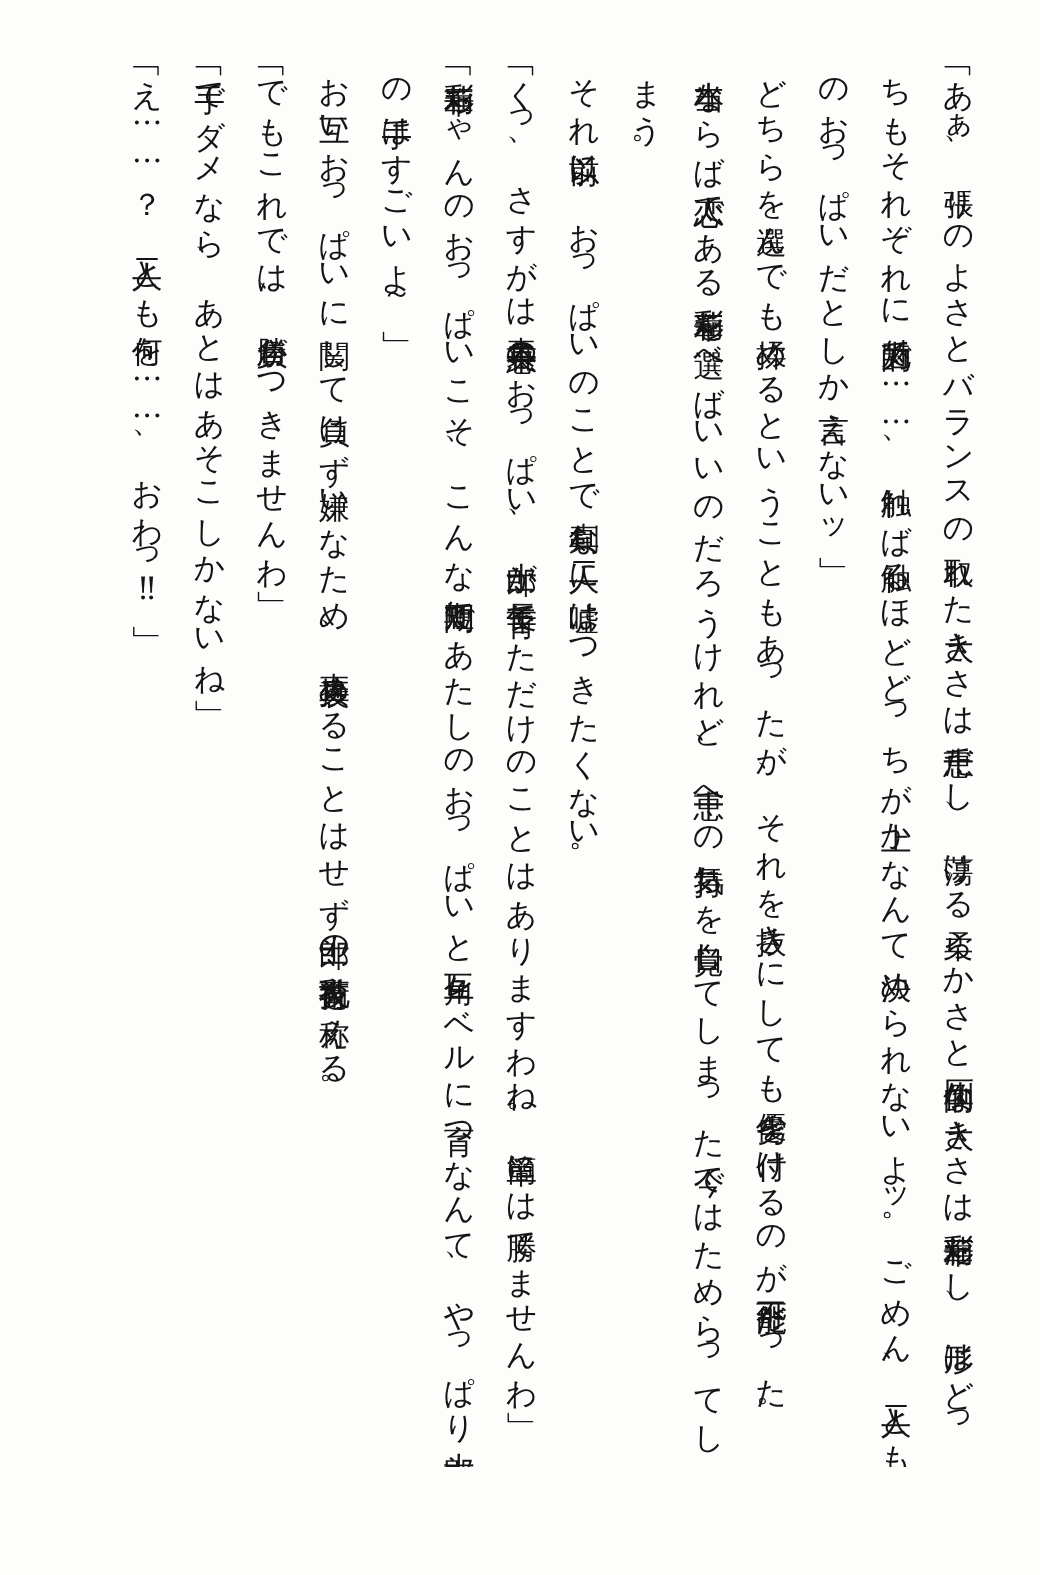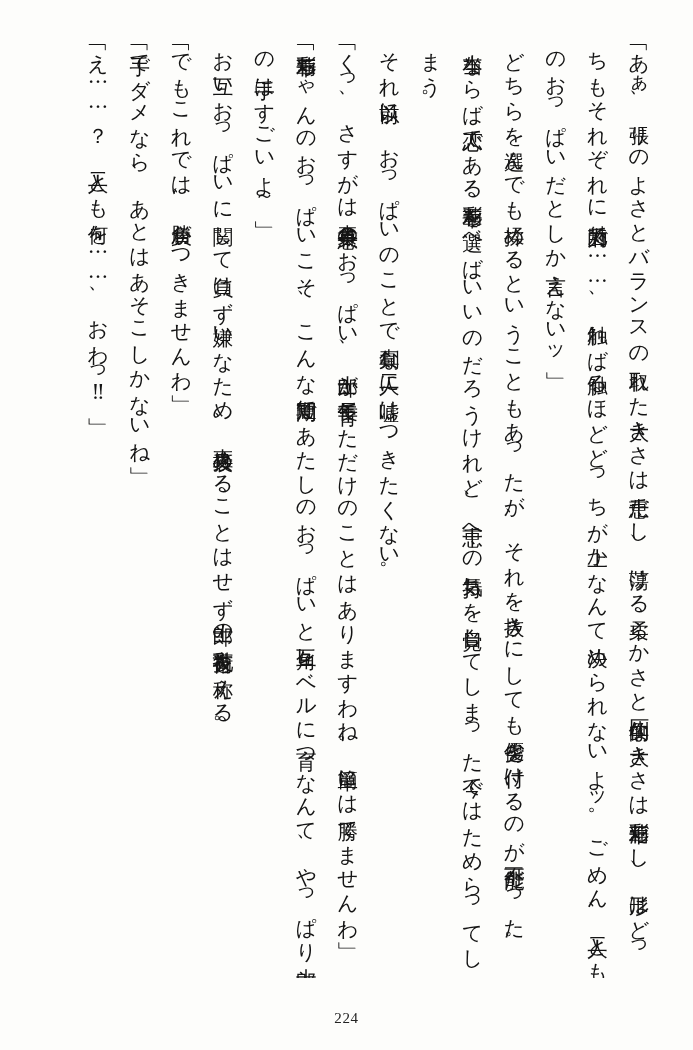--- a/index.html
+++ b/index.html
@@ -60,15 +60,14 @@
 どちらを選んでも揉めるということもあったが、それを抜きにしても優劣を付けるのが不可能だった。
 本当ならば恋人である彩莉華を選べばいいのだろうけれど、千恵への気持ちを自覚してしまった今ではためらってしまう。
 それ以前に、おっぱいのことで真剣な二人に嘘はつきたくない。
 「くっ、さすがは真美谷千恵のおっぱい、士郎が長年育てただけのことはありますわね。簡単には勝てませんわ」
 「彩莉華ちゃんのおっぱいこそ、こんな短期間であたしのおっぱいと互角レベルに育つなんて、やっぱり士郎の手はすごいよ～」
 お互いおっぱいに関して負けず嫌いなため、直接褒めることはせず士郎の育乳技術を称える。
 「でもこれでは、勝負がつきませんわ」
 「手でダメなら、あとはあそこしかないね」
 「え……？　二人とも何を……、おわっ‼」</div>
 
-  <div id="page-number">224</div>
 
 </div>
 
 </body></html>

